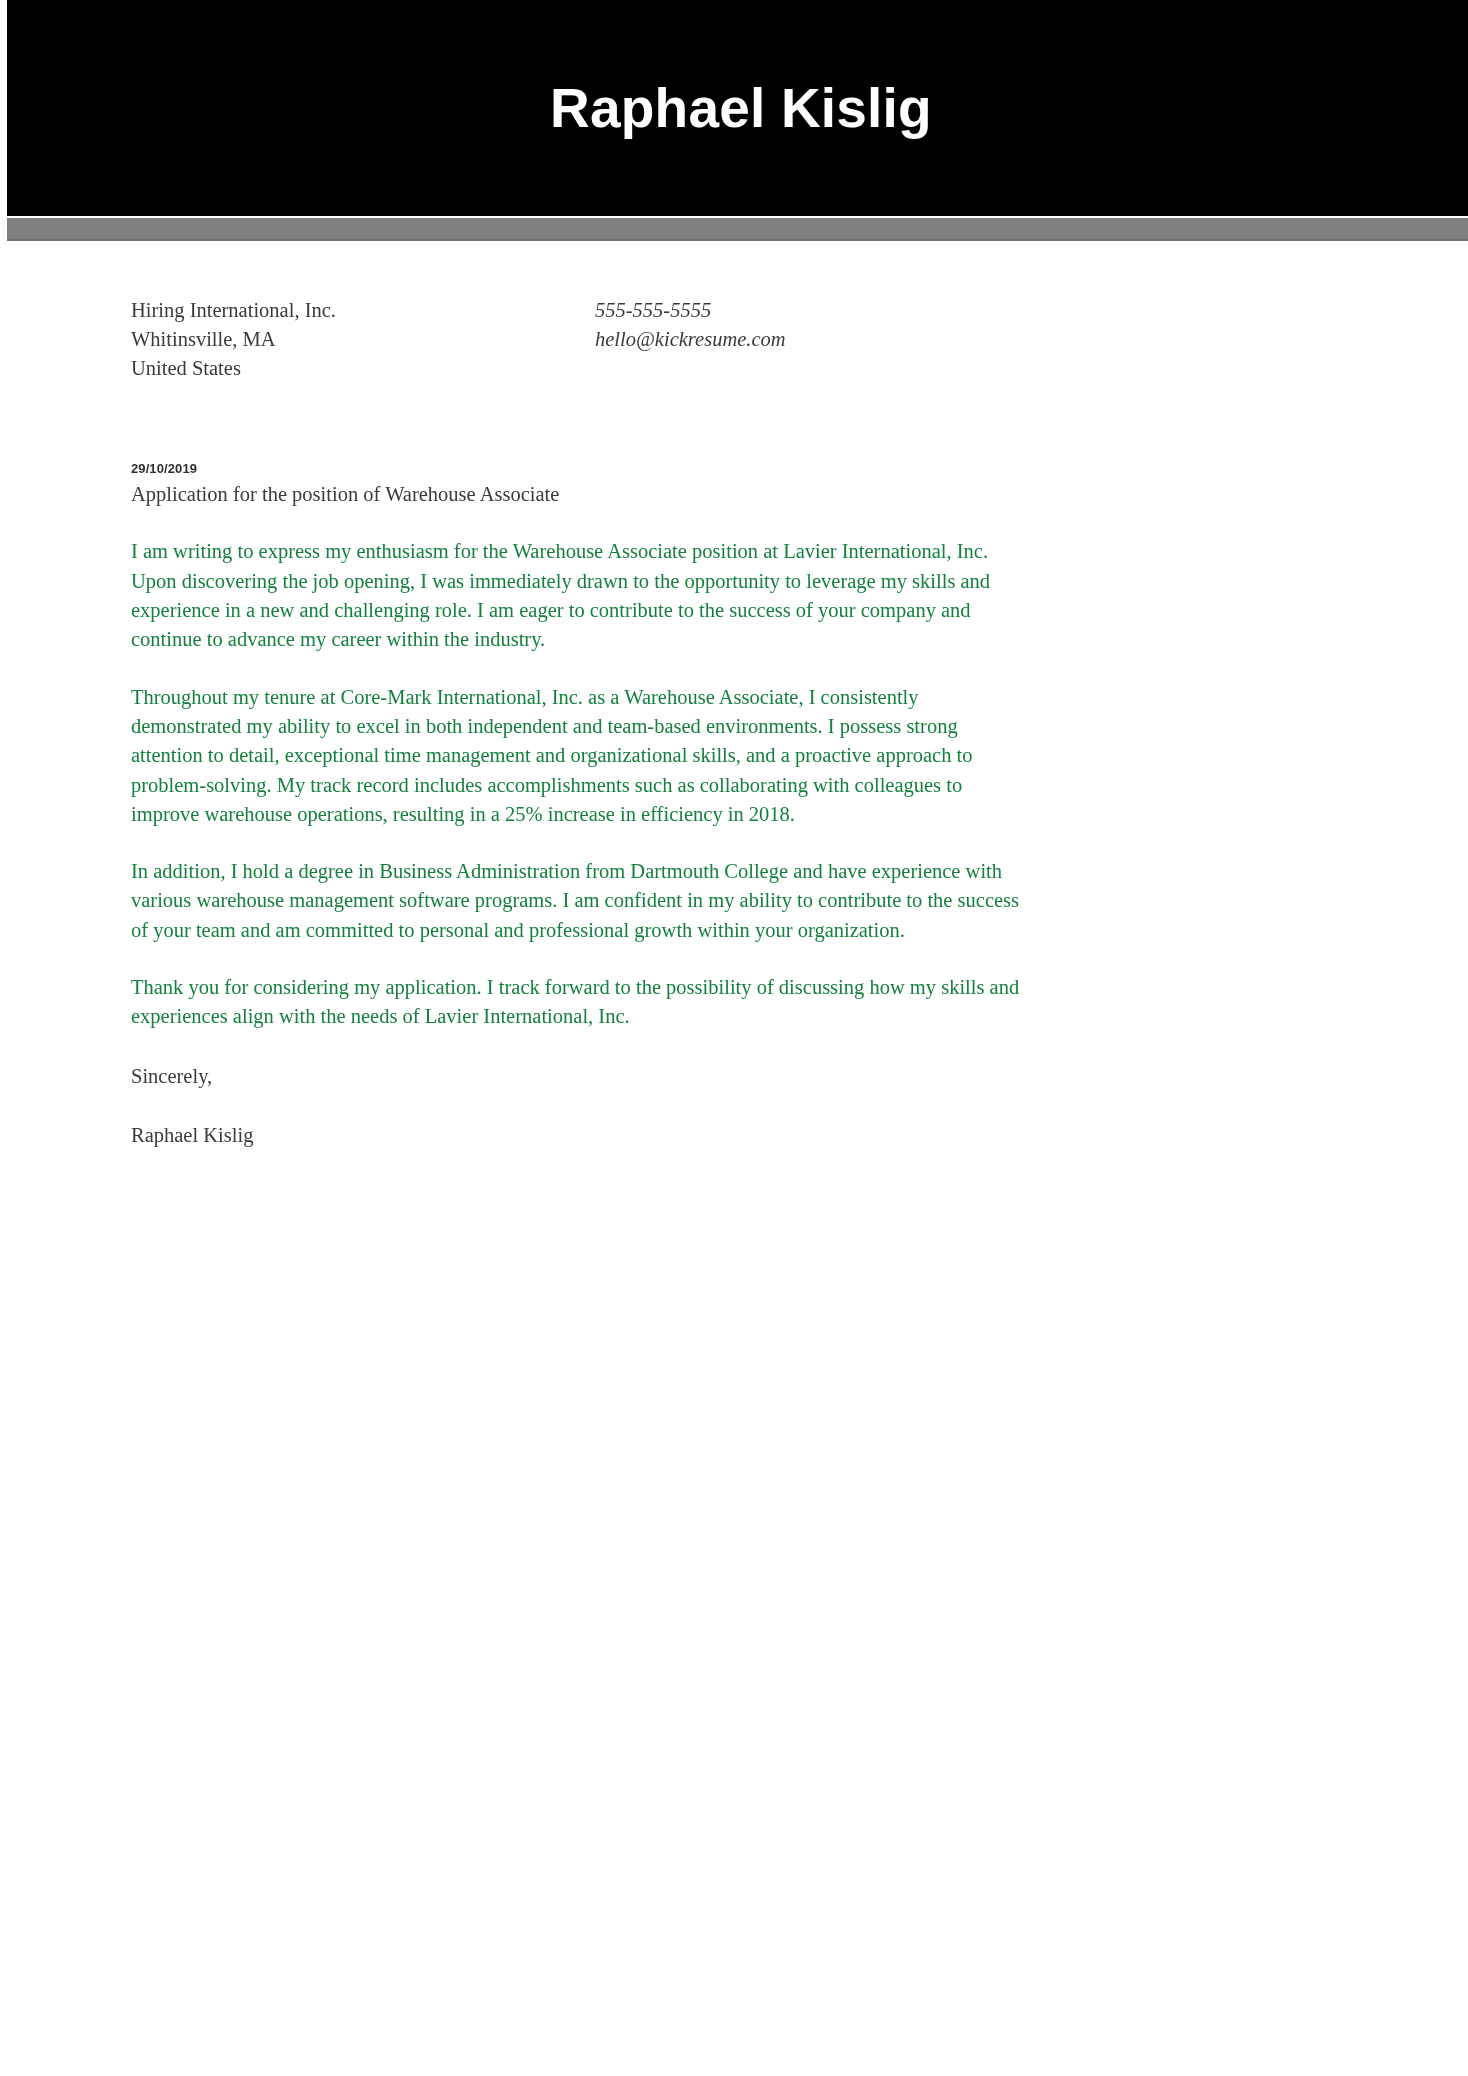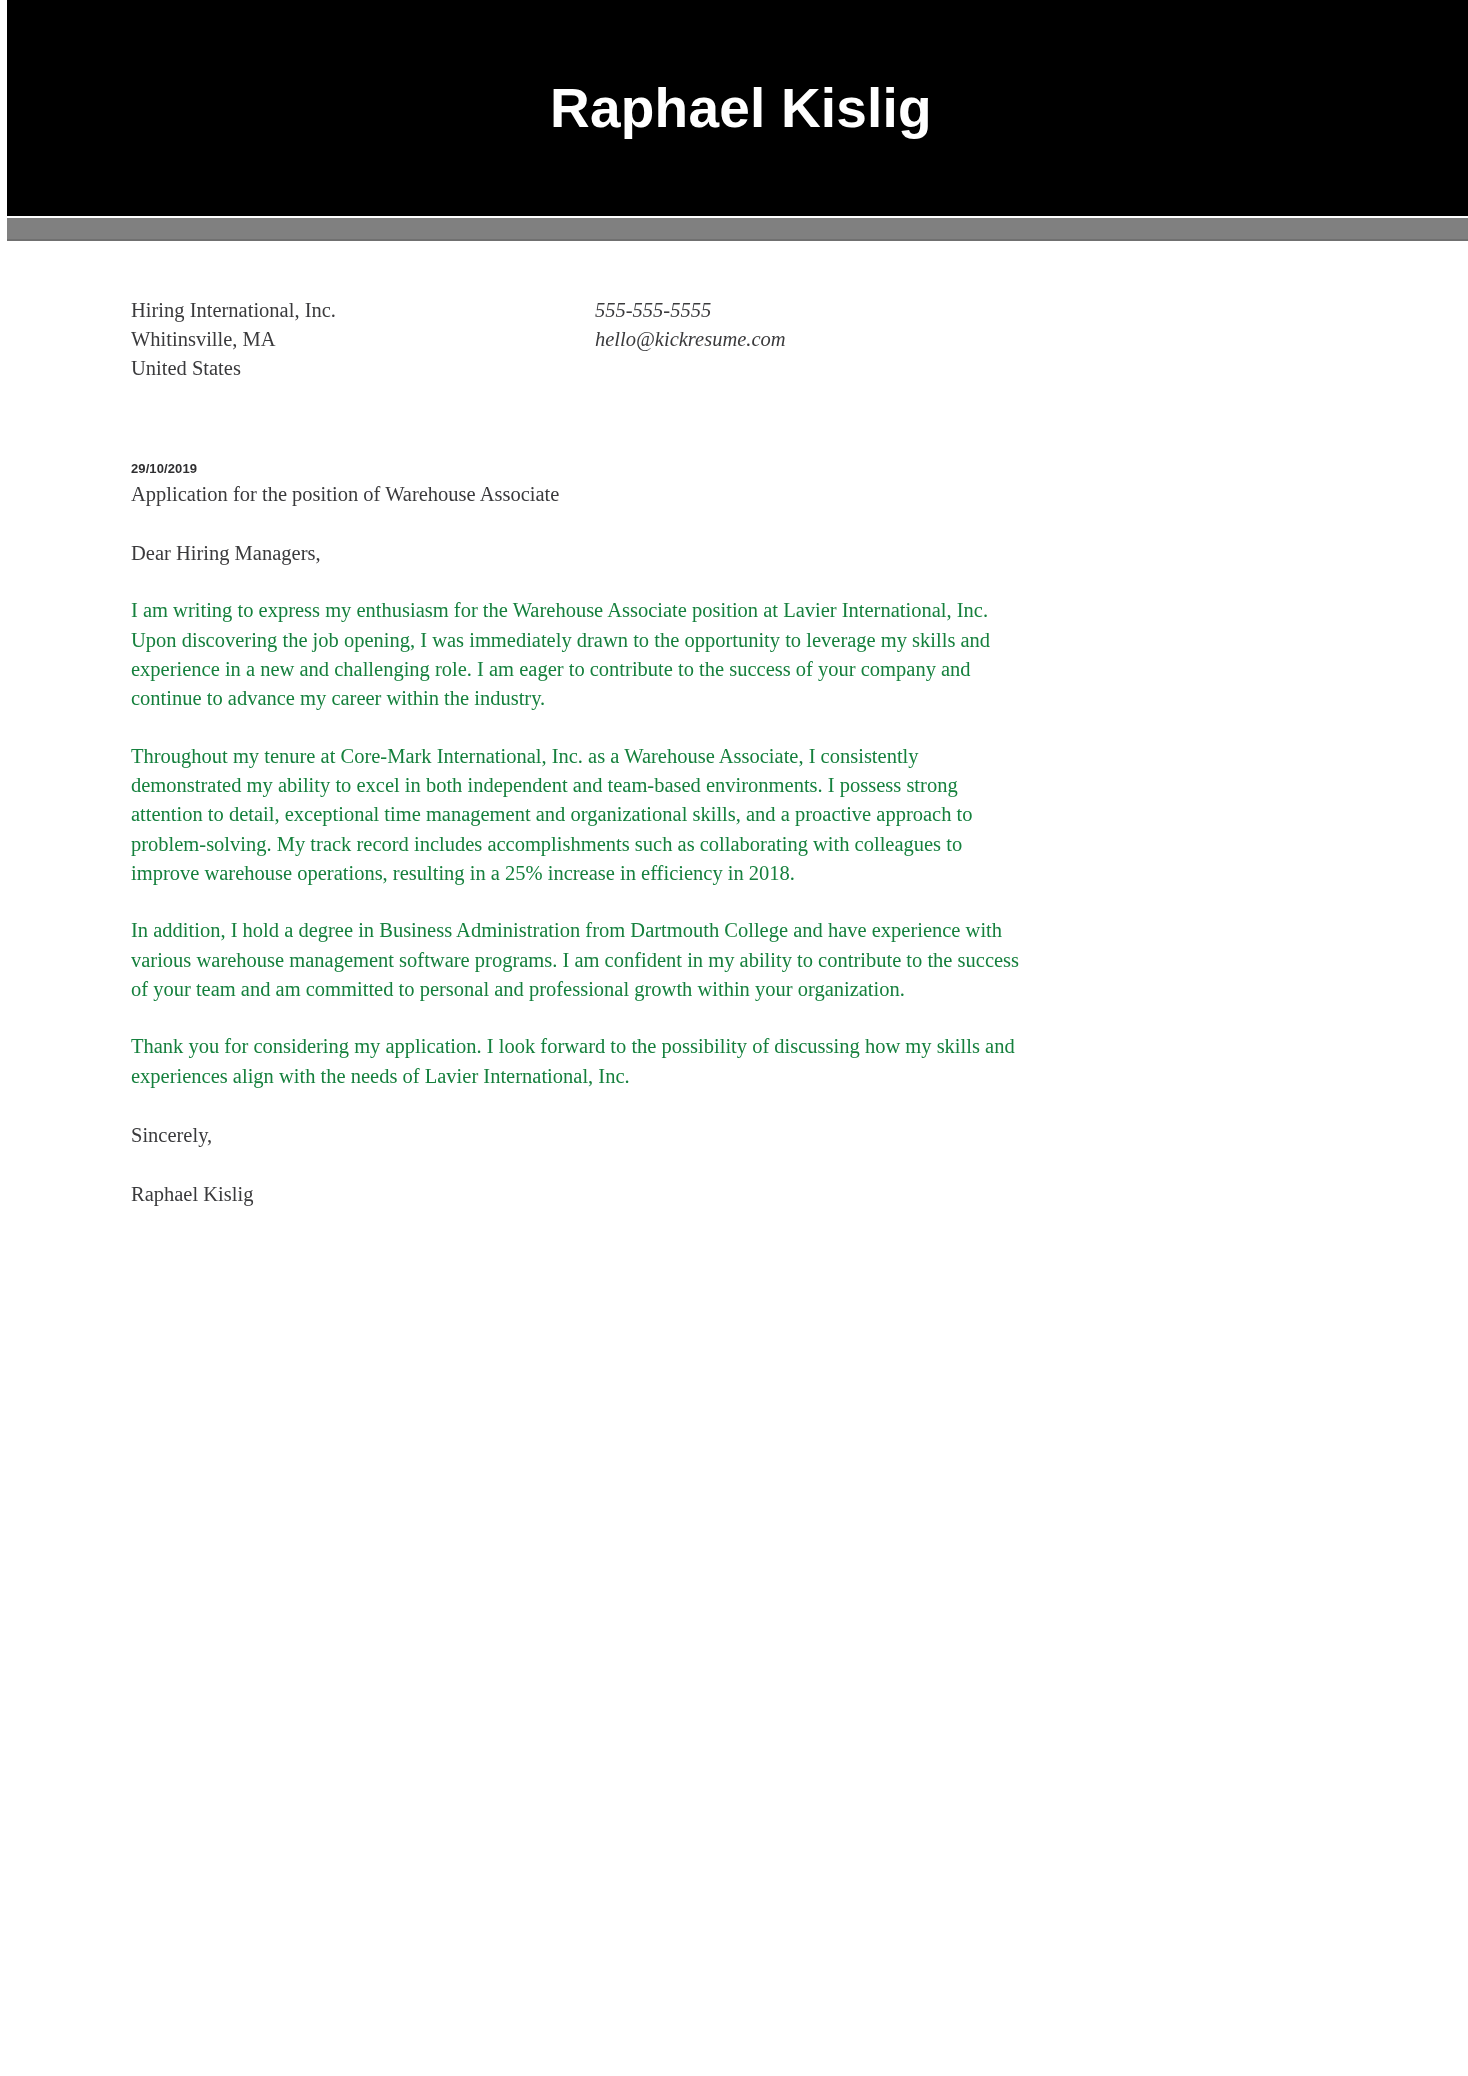--- a/index.html
+++ b/index.html
@@ -159,29 +159,28 @@
         <div class="contact-line">555-555-5555</div>
         <div class="contact-line">hello@kickresume.com</div>
       </div>
     </div>
 
     <div class="meta-block">
       <div class="meta-date">29/10/2019</div>
       <div class="meta-subject">Application for the position of Warehouse Associate</div>
     </div>
 
-    <div class="salutation">Dear Hiring Managers,</div>
 
     <p class="body-paragraph">I am writing to express my enthusiasm for the Warehouse Associate position at Lavier International, Inc. Upon discovering the job opening, I was immediately drawn to the opportunity to leverage my skills and experience in a new and challenging role. I am eager to contribute to the success of your company and continue to advance my career within the industry.</p>
 
     <p class="body-paragraph">Throughout my tenure at Core-Mark International, Inc. as a Warehouse Associate, I consistently demonstrated my ability to excel in both independent and team-based environments. I possess strong attention to detail, exceptional time management and organizational skills, and a proactive approach to problem-solving. My track record includes accomplishments such as collaborating with colleagues to improve warehouse operations, resulting in a 25% increase in efficiency in 2018.</p>
 
     <p class="body-paragraph">In addition, I hold a degree in Business Administration from Dartmouth College and have experience with various warehouse management software programs. I am confident in my ability to contribute to the success of your team and am committed to personal and professional growth within your organization.</p>
 
-    <p class="body-paragraph">Thank you for considering my application. I look forward to the possibility of discussing how my skills and experiences align with the needs of Lavier International, Inc.</p>
+    <p class="body-paragraph">Thank you for considering my application. I track forward to the possibility of discussing how my skills and experiences align with the needs of Lavier International, Inc.</p>
 
     <div class="closing">Sincerely,</div>
 
     <div class="signature">Raphael Kislig</div>
 
   </div>
 
 </div>
 
 </body></html>

